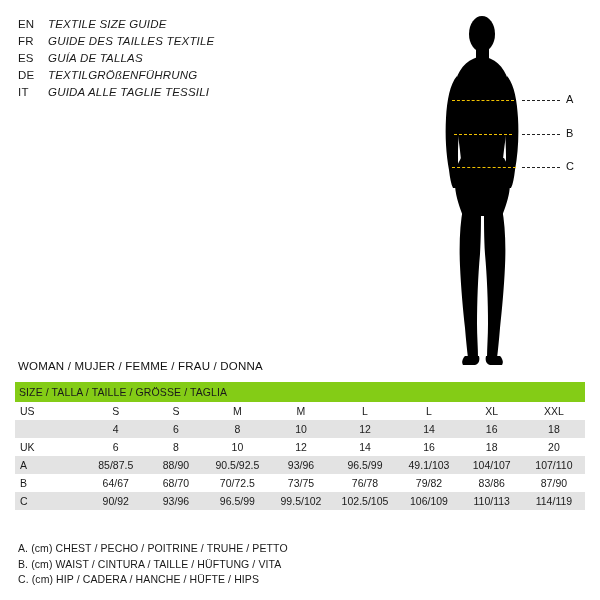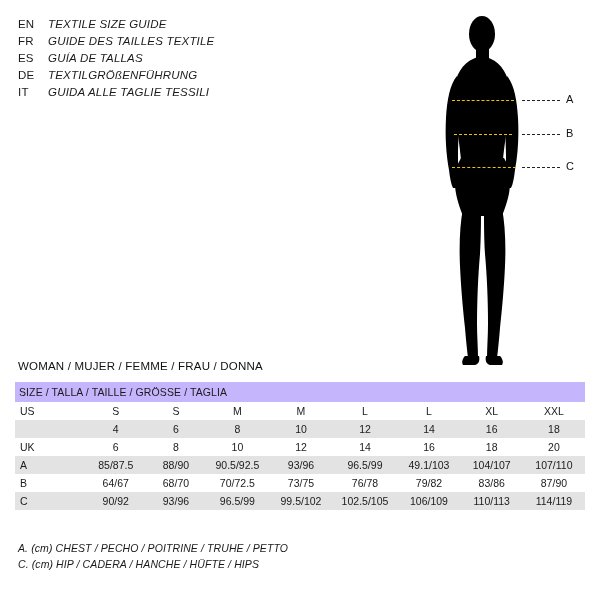--- a/index.html
+++ b/index.html
@@ -89,21 +89,21 @@
     width: 570px;
     border-collapse: collapse;
     font-size: 10.5px;
     color: #1a1a1a;
   }
   .size-table td {
     padding: 2px 4px;
     height: 14px;
   }
   .size-table tr.head-row td {
-    background: #c4b5fd;
+    background: #84cc16;
     font-size: 10.5px;
     padding: 3px 4px;
     letter-spacing: 0.1px;
   }
   .size-table tr.shaded td {
     background: #e3e3e3;
   }
   .size-table tr.plain td {
     background: #ffffff;
   }
@@ -121,21 +121,20 @@
   .notes {
     position: absolute;
     left: 18px;
     top: 541px;
     font-size: 10.5px;
     line-height: 15.5px;
     color: #1a1a1a;
   }
   .notes div {
     letter-spacing: 0.1px;
-    font-style: italic;
   }
 </style>
 </head>
 <body>
 
 <div class="lang-block">
   <div class="lang-row">
     <span class="lang-code">EN</span>
     <span class="lang-title">TEXTILE SIZE GUIDE</span>
   </div>
@@ -313,14 +312,15 @@
       <td class="val">102.5/105</td>
       <td class="val">106/109</td>
       <td class="val">110/113</td>
       <td class="val">114/119</td>
     </tr>
   </tbody>
 </table>
 
 <div class="notes">
   <div>A. (cm) CHEST / PECHO / POITRINE / TRUHE / PETTO</div>
+  <div>B. (cm) WAIST / CINTURA / TAILLE / HÜFTUNG / VITA</div>
   <div>C. (cm) HIP / CADERA / HANCHE / HÜFTE / HIPS</div>
 </div>
 
 </body></html>

